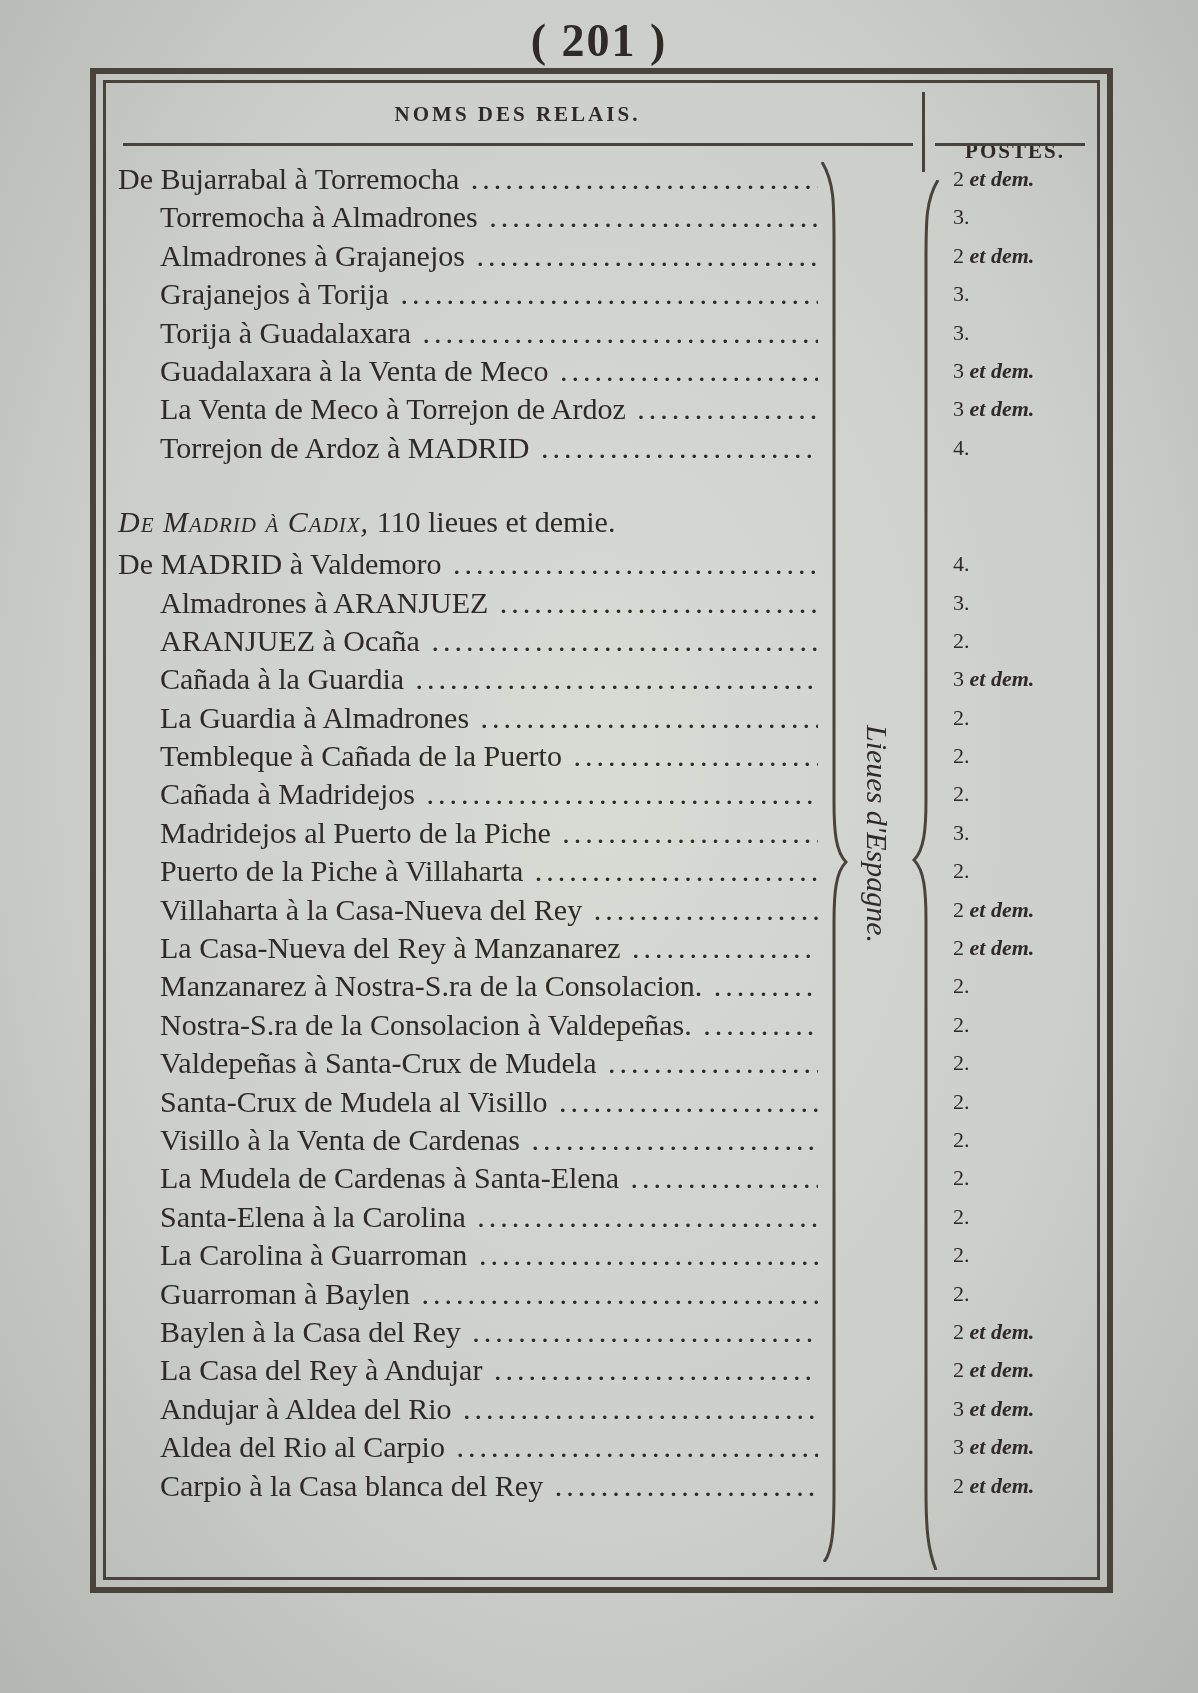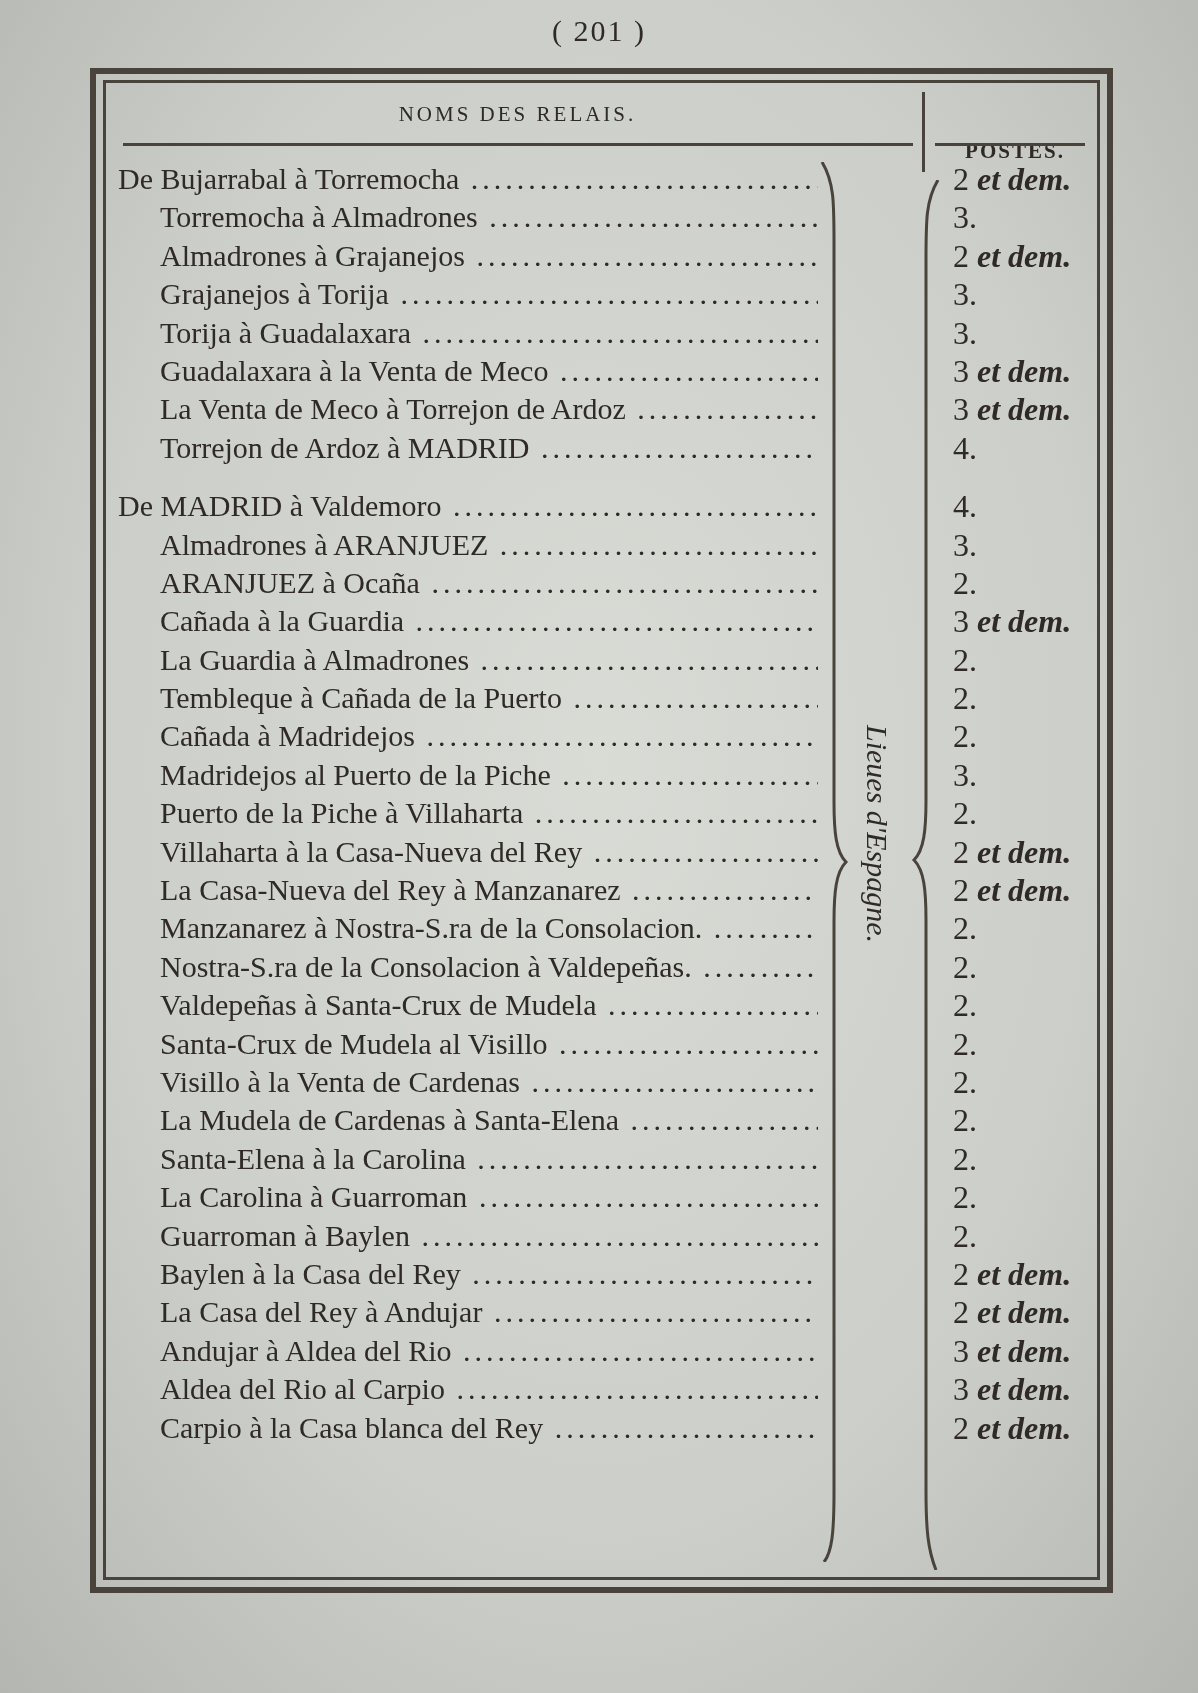--- a/index.html
+++ b/index.html
@@ -10,36 +10,36 @@
       overflow: hidden;
       font-family: "Liberation Serif", "DejaVu Serif", serif;
       color: #2f2a25;
     }
     .page-bg {
       position: absolute; left: 0; top: 0; width: 1198px; height: 1693px;
       background: radial-gradient(ellipse at 50% 45%, #d9dbd5 0%, #ccceca 60%, #b3b6b1 100%);
     }
     .page-number {
       position: absolute; top: 14px; left: 0; width: 1198px;
-      text-align: center; font-size: 30px; font-weight: normal; letter-spacing: 2px;
+      text-align: center; font-size: 46px; font-weight: bold; letter-spacing: 2px;
     }
     .frame-outer {
       position: absolute; left: 90px; top: 68px; width: 1023px; height: 1525px;
       border: 6px solid #4a433c; box-sizing: border-box;
     }
     .frame-inner {
       position: absolute; left: 103px; top: 80px; width: 997px; height: 1500px;
       border: 3px solid #4a433c; box-sizing: border-box;
     }
     .header-row {
       position: absolute; top: 92px; left: 120px; width: 970px; height: 50px;
     }
     .hdr-names {
       position: absolute; left: 0; width: 795px; text-align: center;
-      font-size: 21px; font-weight: normal; letter-spacing: 3px; top: 10px;
+      font-size: 21px; font-weight: bold; letter-spacing: 3px; top: 10px;
     }
     .hdr-postes {
       position: absolute; left: 820px; width: 150px; text-align: center;
       font-size: 21px; font-weight: bold; letter-spacing: 2px; top: 10px; margin-top: 37px;
     }
     .hdr-rule-left {
       position: absolute; left: 123px; top: 143px; width: 790px; height: 3px; background: #4a433c;
     }
     .hdr-rule-right {
       position: absolute; left: 935px; top: 143px; width: 150px; height: 3px; background: #4a433c;
@@ -54,21 +54,21 @@
       position: relative; height: 38.4px; line-height: 38px;
     }
     .row .name {
       position: absolute; left: 0; width: 700px;
       font-size: 30px; white-space: nowrap; overflow: hidden;
     }
     .row .name.indent { padding-left: 42px; box-sizing: border-box; }
     .row .name .leader { letter-spacing: 4px; }
     .row .postes {
       position: absolute; left: 835px; width: 150px;
-      font-size: 32px; white-space: nowrap;
+      font-size: 22px; white-space: nowrap;
     }
     .row .postes .et { font-style: italic; font-weight: bold; }
     .section-title {
       position: relative; height: 58px; line-height: 70px;
       font-size: 30px; white-space: nowrap;
     }
     .section-title .sc-italic { font-style: italic; font-variant: small-caps; letter-spacing: 1px; }
     .spacer { height: 20px; }
     .brace-left {
       position: absolute; left: 820px; top: 162px; width: 30px; height: 1400px;
@@ -136,20 +136,23 @@
       <div class="row">
         <div class="name indent"><span>La Venta de Meco à Torrejon de Ardoz</span><span class="leader"> ............................................................</span></div>
         <div class="postes"><span>3</span> <span class="et">et dem.</span></div>
       </div>
       <div class="row">
         <div class="name indent"><span>Torrejon de Ardoz à MADRID</span><span class="leader"> ............................................................</span></div>
         <div class="postes"><span>4.</span> <span class="et"></span></div>
       </div>
     </div>
   <div class="spacer"></div>
+  <div class="section-title">
+    <span class="sc-italic">De Madrid à Cadix,</span><span> 110 lieues et demie.</span>
+  </div>
   <div id="group2">
       <div class="row">
         <div class="name"><span>De MADRID à Valdemoro</span><span class="leader"> ............................................................</span></div>
         <div class="postes"><span>4.</span> <span class="et"></span></div>
       </div>
       <div class="row">
         <div class="name indent"><span>Almadrones à ARANJUEZ</span><span class="leader"> ............................................................</span></div>
         <div class="postes"><span>3.</span> <span class="et"></span></div>
       </div>
       <div class="row">

